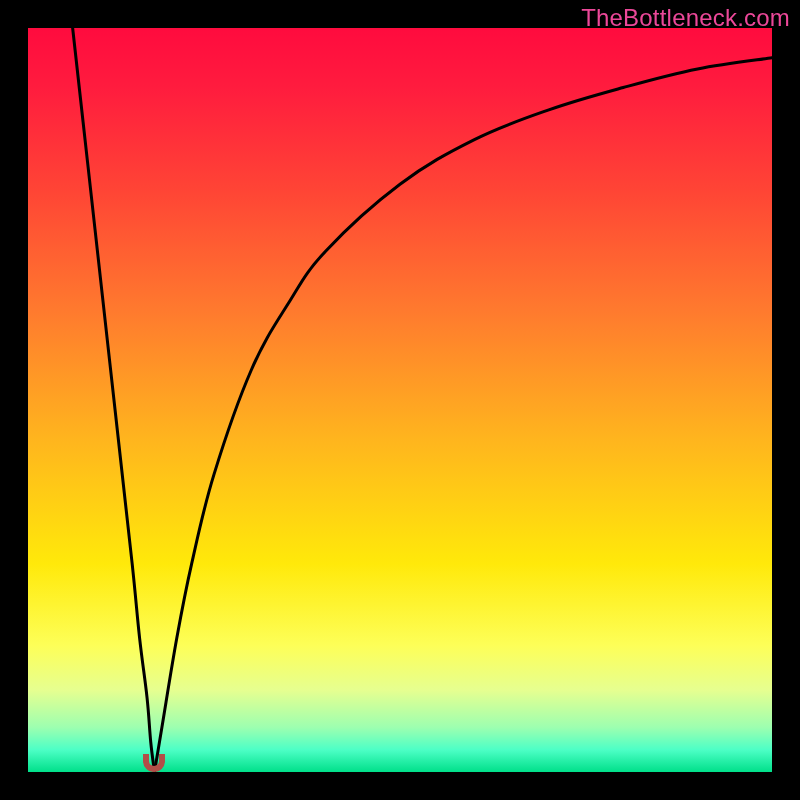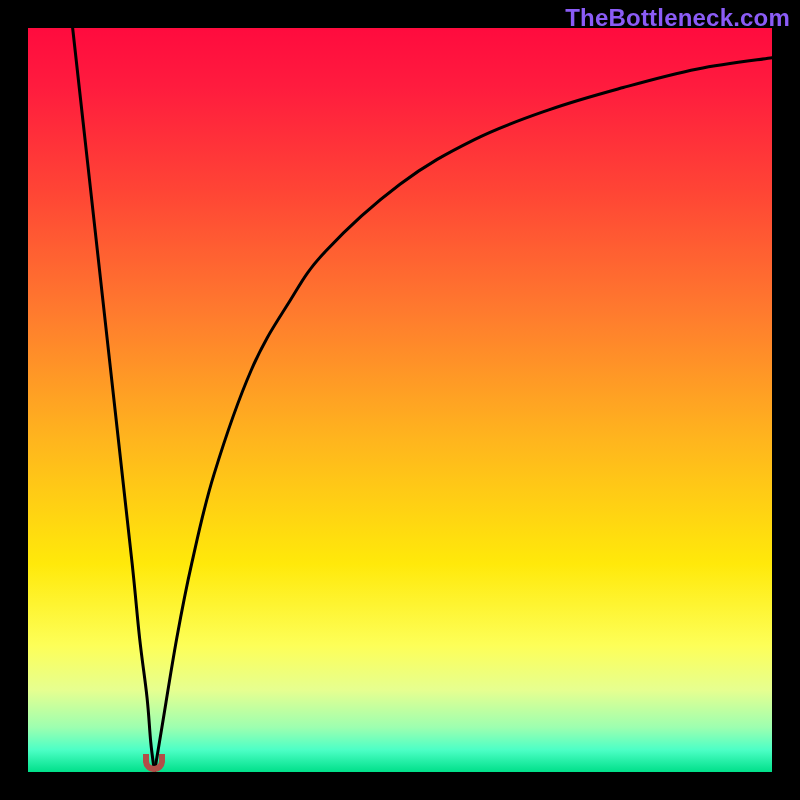--- a/index.html
+++ b/index.html
@@ -35,23 +35,23 @@
       #e6ff90 89%,
       #9dffb0 94%,
       #4dffc6 97%,
       #00e08a 100%
     );
   }
   .watermark {
     position: absolute;
     top: 4px;
     right: 10px;
-    color: #8b5cf6;
+    color: #ec4899;
     font-size: 24px;
-    font-weight: 700;
+    font-weight: 400;
     letter-spacing: 0.2px;
     user-select: none;
   }
   svg.curve {
     position: absolute;
     left: 0; top: 0;
     width: 744px; height: 744px;
     overflow: visible;
   }
   svg.curve path {

